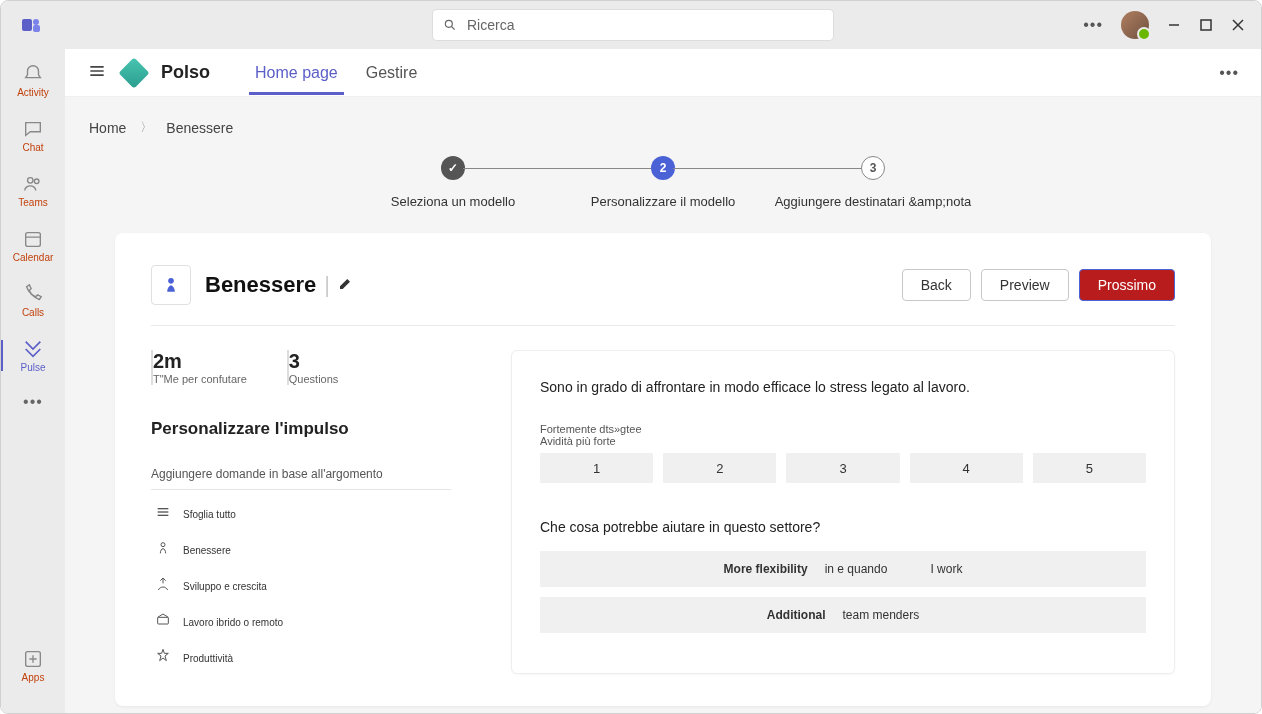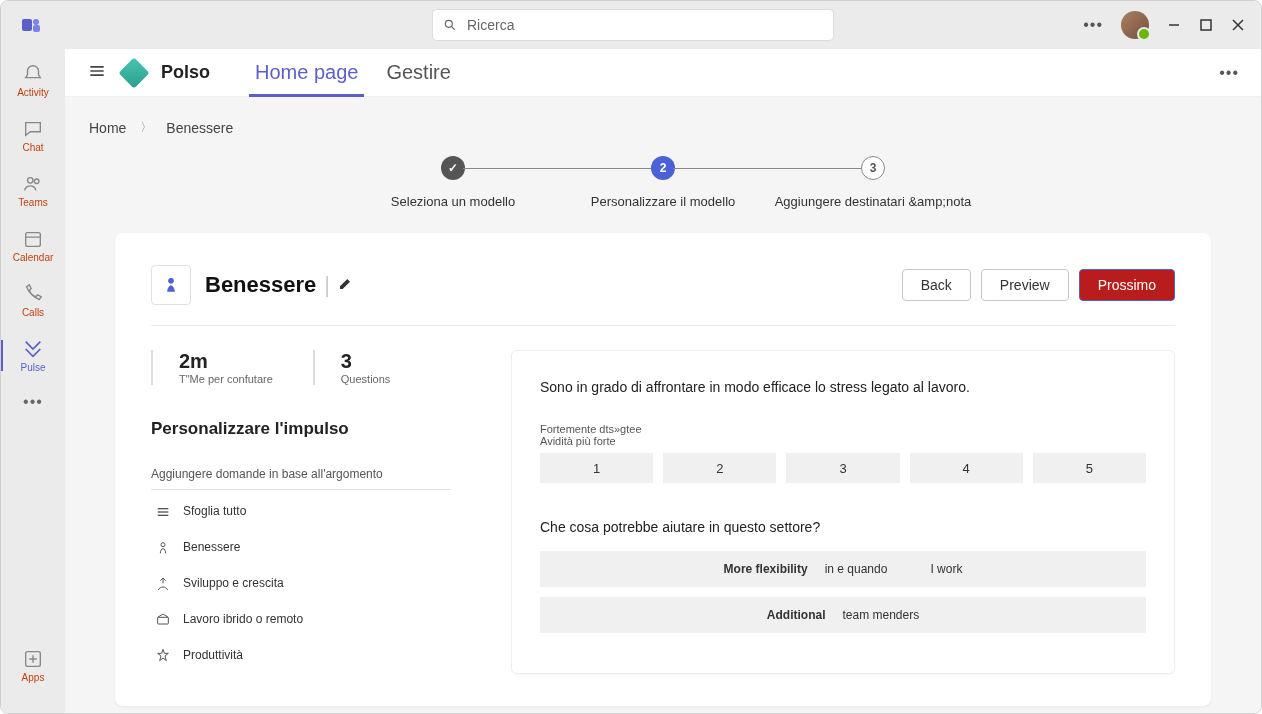--- a/index.html
+++ b/index.html
@@ -26,21 +26,21 @@
     .rail-item.active::before{content:"";position:absolute;left:0;top:6px;bottom:6px;width:2px;background:#5b5fc7;}
     .rail .dots-small { color:#666; font-size:16px; letter-spacing:1px; margin-top:4px;}
     .rail .spacer { flex:1; }
     
     .app-area { position:absolute; left:64px; right:0; top:48px; bottom:0; background:#f5f5f5; overflow:hidden;}
     .app-header { height:48px; background:#fff; display:flex; align-items:center; padding:0 22px; gap:16px; border-bottom:1px solid #f0f0f0;}
     .hamburger svg{width:20px;height:20px;stroke:#444;}
     .app-logo { width:22px; height:22px; transform:rotate(45deg); background:linear-gradient(135deg,#49c5b1,#2a9d8f); border-radius:3px;}
     .app-name { font-size:18px; font-weight:600; color:#222; margin-right:29px;}
     .app-tabs { display:flex; gap:28px; }
-    .app-tab { font-size:20px; color:#555; padding:12px 0; position:relative; cursor:pointer;}
+    .app-tab { font-size:16px; color:#555; padding:12px 0; position:relative; cursor:pointer;}
     .app-tab.active { color:#5b5fc7; }
     .app-tab.active::after{content:"";position:absolute;left:-6px;right:-6px;bottom:-1px;height:3px;background:#5b5fc7;}
     .app-header .more { margin-left:auto; color:#555; font-size:16px; letter-spacing:1px;}
     
     .crumbs { padding:22px 24px 10px; display:flex; align-items:center; gap:14px; color:#444; font-size:14px;}
     .crumbs .sep { color:#888; font-size:12px;}
     
     .stepper { display:flex; justify-content:center; align-items:flex-start; gap:0; padding:10px 0 24px;}
     .step { display:flex; flex-direction:column; align-items:center; width:210px; position:relative;}
     .step .dot { width:24px; height:24px; border-radius:50%; display:flex; align-items:center; justify-content:center; font-size:12px; font-weight:600;}
@@ -58,27 +58,27 @@
     .card-title { font-size:22px; font-weight:600; color:#111;}
     .card-title-wrap .pipe{color:#ccc;margin:0 8px;font-size:22px;}
     .edit-icon svg{width:16px;height:16px;fill:#333;}
     .card-head .btns { margin-left:auto; display:flex; gap:10px;}
     .btn { height:32px; padding:0 18px; border-radius:4px; border:1px solid #c8c8c8; background:#fff; font-size:14px; color:#333; cursor:pointer; display:flex; align-items:center;}
     .btn.primary { background:#b91c1c; border-color:#4a62d6; color:#fff;}
     
     .card-body { display:flex; padding-top:24px; gap:60px;}
     .leftcol { width:300px;}
     .stats { display:flex; gap:40px; margin-bottom:34px;}
-    .stat { border-left:2px solid #ddd; padding-left:26px;}
+    .stat { border-left:2px solid #ddd; padding-left:0;}
     .stat:first-child{border-left:2px solid #ddd;}
     .stat .num { font-size:20px; font-weight:700; color:#222;}
     .stat .sub { font-size:11px; color:#666;}
     .leftcol h3 { font-size:17px; font-weight:600; color:#222; margin-bottom:28px;}
     .leftcol .hint { font-size:12px; color:#555; padding-bottom:8px; border-bottom:1px solid #e5e5e5; margin-bottom:4px;}
-    .topic { display:flex; align-items:flex-start; gap:12px; padding:10px 4px; font-size:12px; color:#333; cursor:pointer;}
+    .topic { display:flex; align-items:flex-end; gap:12px; padding:10px 4px; font-size:10px; color:#333; cursor:pointer;}
     .topic svg { width:16px; height:16px; stroke:#555; fill:none;}
     
     .rightcol { flex:1; background:#fff; border:1px solid #eee; border-radius:6px; padding:28px; box-shadow:0 1px 2px rgba(0,0,0,0.04);}
     .q { font-size:14px; color:#222; margin-bottom:28px;}
     .scale-labels { display:flex; justify-content:space-between; font-size:11px; color:#555; margin-bottom:6px;flex-direction:column;}
     .scale { display:flex; gap:10px; margin-bottom:36px;}
     .scale .cell { flex:1; height:30px; background:#f0f0f0; display:flex; align-items:center; justify-content:center; font-size:13px; color:#333;}
     .q2 { font-size:14px; color:#222; margin-bottom:16px;}
     .opt { height:36px; background:#f0f0f0; display:flex; align-items:center; justify-content:center; font-size:12px; color:#333; margin-bottom:10px;gap:13px;}
     .opt b{font-weight:600; margin-right:4px;}

